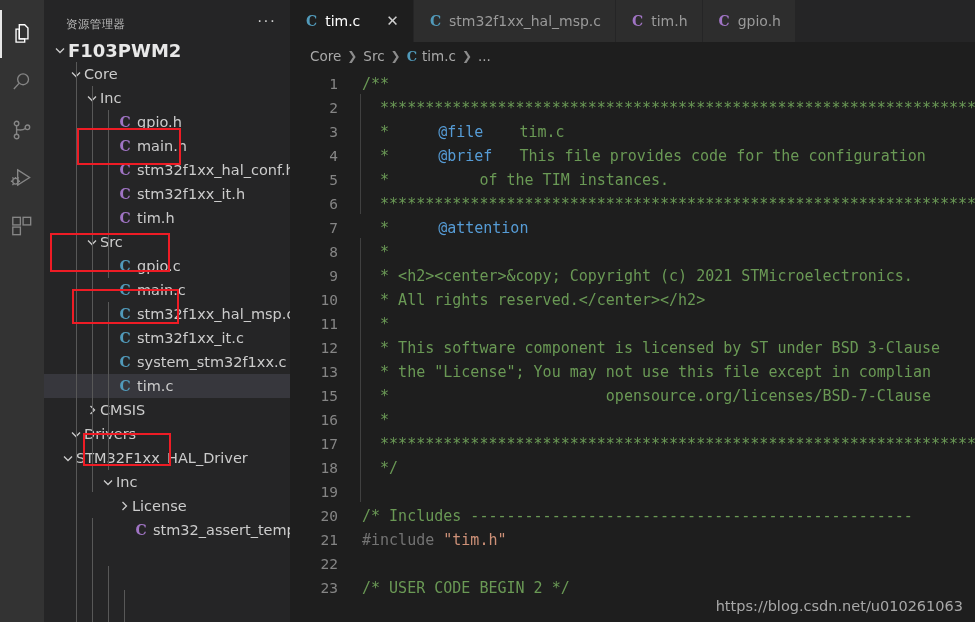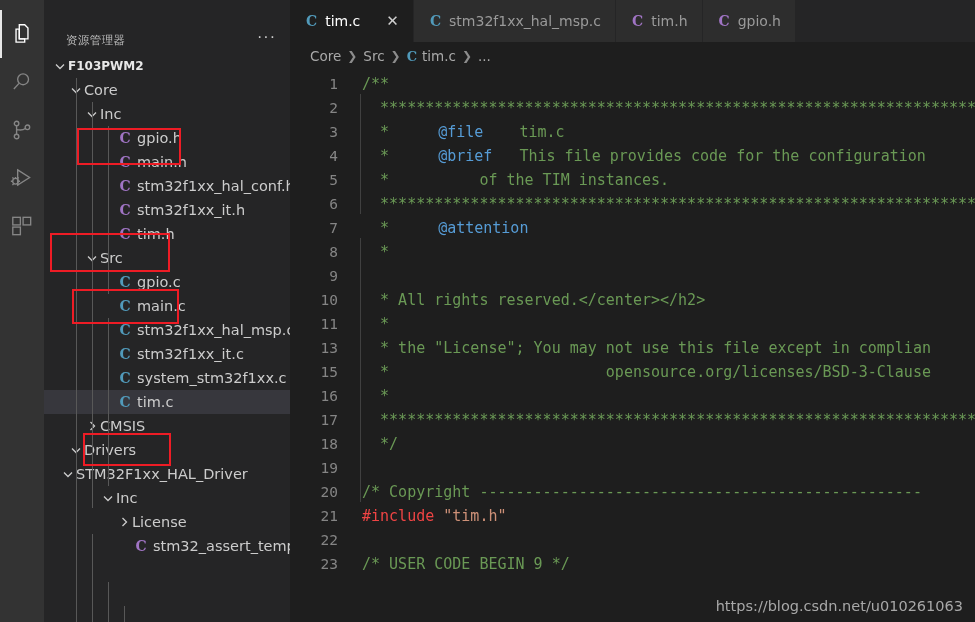--- a/index.html
+++ b/index.html
@@ -31,21 +31,21 @@
 
   
   .sidebar {
     width: 246px; flex: 0 0 246px; height: 622px;
     background: #252526;
     display: flex; flex-direction: column;
     position: relative;
   }
   .sb-header {
     height: 36px; display: flex; align-items: center;
-    padding: 12px 8px 0 22px; justify-content: space-between; margin-top: 16px;
+    padding: 12px 8px 0 22px; justify-content: space-between;
   }
   .sb-title {
     font-size: 11.5px; color: #bbbbbb; letter-spacing: .4px;
     font-family: "DejaVu Sans", sans-serif;
   }
   .sb-dots {
     color: #cccccc; font-size: 16px; letter-spacing: 1px;
     cursor: pointer; line-height: 10px; padding: 0 6px 6px 6px;
   }
   .tree { flex: 1; overflow: hidden; padding-top: 2px; position: relative; }
@@ -63,21 +63,21 @@
   }
   .row .twisty svg { display: block; }
   .row .fico {
     width: 18px; flex: 0 0 18px; text-align: center;
     font-family: "DejaVu Serif", serif; font-weight: bold;
     font-size: 14px; margin-right: 3px;
   }
   .fico.c-src { color: #519aba; }
   .fico.c-hdr { color: #a074c4; }
   .row .lbl { color: #cccccc; }
-  .row.rootrow .lbl { color: #e8e8e8; font-weight: bold; font-size: 12px; }
+  .row.rootrow .lbl { color: #e8e8e8; font-weight: bold; font-size: 18px; }
   .indent-guide {
     position: absolute; width: 1px; background: #585858;
     top: 0; bottom: 0;
   }
 
   
   .editor-area {
     flex: 1; height: 622px; background: #1e1e1e;
     display: flex; flex-direction: column; position: relative; overflow: hidden;
   }
@@ -122,21 +122,21 @@
   .lnum {
     width: 56px; flex: 0 0 56px; text-align: right;
     padding-right: 8px; color: #858585; font-size: 14.5px;
   }
   .ctext { padding-left: 16px; position: relative; }
   .fold-guide {
     position: absolute; left: 70px; width: 1px; background: #404040;
   }
   .cm  { color: #6a9955; }
   .tag { color: #569cd6; margin-left: 40px; }
-  .pre { color: #ef4444; }
+  .pre { color: #737373; }
   .str { color: #ce9178; }
 
   
   .annot {
     position: absolute; border: 2px solid #ee1c25;
     pointer-events: none; z-index: 40;
   }
   
   .watermark {
     position: absolute; right: 12px; bottom: 8px;
@@ -369,33 +369,34 @@
 
     <div class="code" id="code">
         <div class="cline"><span class="lnum">1</span><span class="ctext"><span class="cm">/**</span></span></div>
         <div class="cline"><span class="lnum">2</span><span class="ctext"><span class="cm">  ******************************************************************************</span></span></div>
         <div class="cline"><span class="lnum">3</span><span class="ctext"><span class="cm">  * </span><span class="tag">@file</span><span class="cm">    tim.c</span></span></div>
         <div class="cline"><span class="lnum">4</span><span class="ctext"><span class="cm">  * </span><span class="tag">@brief</span><span class="cm">   This file provides code for the configuration</span></span></div>
         <div class="cline"><span class="lnum">5</span><span class="ctext"><span class="cm">  *          of the TIM instances.</span></span></div>
         <div class="cline"><span class="lnum">6</span><span class="ctext"><span class="cm">  ******************************************************************************</span></span></div>
         <div class="cline"><span class="lnum">7</span><span class="ctext"><span class="cm">  * </span><span class="tag">@attention</span></span></div>
         <div class="cline"><span class="lnum">8</span><span class="ctext"><span class="cm">  *</span></span></div>
-        <div class="cline"><span class="lnum">9</span></div>
+        <div class="cline"><span class="lnum">9</span><span class="ctext"><span class="cm">  * &lt;h2&gt;&lt;center&gt;&amp;copy; Copyright (c) 2021 STMicroelectronics.</span></span></div>
         <div class="cline"><span class="lnum">10</span><span class="ctext"><span class="cm">  * All rights reserved.&lt;/center&gt;&lt;/h2&gt;</span></span></div>
         <div class="cline"><span class="lnum">11</span><span class="ctext"><span class="cm">  *</span></span></div>
+        <div class="cline"><span class="lnum">12</span><span class="ctext"><span class="cm">  * This software component is licensed by ST under BSD 3-Clause</span></span></div>
         <div class="cline"><span class="lnum">13</span><span class="ctext"><span class="cm">  * the "License"; You may not use this file except in complian</span></span></div>
-        <div class="cline"><span class="lnum">15</span><span class="ctext"><span class="cm">  *                        opensource.org/licenses/BSD-3-Clause</span></span></div>
+        <div class="cline"><span class="lnum">15</span><span class="ctext"><span class="cm">  *                        opensource.org/licenses/BSD-7-Clause</span></span></div>
         <div class="cline"><span class="lnum">16</span><span class="ctext"><span class="cm">  *</span></span></div>
         <div class="cline"><span class="lnum">17</span><span class="ctext"><span class="cm">  ******************************************************************************</span></span></div>
         <div class="cline"><span class="lnum">18</span><span class="ctext"><span class="cm">  */</span></span></div>
         <div class="cline"><span class="lnum">19</span><span class="ctext"><span class="cm"></span></span></div>
-        <div class="cline"><span class="lnum">20</span><span class="ctext"><span class="cm">/* Copyright -------------------------------------------------</span></span></div>
+        <div class="cline"><span class="lnum">20</span><span class="ctext"><span class="cm">/* Includes -------------------------------------------------</span></span></div>
         <div class="cline"><span class="lnum">21</span><span class="ctext"><span class="pre">#include </span><span class="str">"tim.h"</span></span></div>
         <div class="cline"><span class="lnum">22</span><span class="ctext"><span class="cm"></span></span></div>
-        <div class="cline"><span class="lnum">23</span><span class="ctext"><span class="cm">/* USER CODE BEGIN 9 */</span></span></div>
+        <div class="cline"><span class="lnum">23</span><span class="ctext"><span class="cm">/* USER CODE BEGIN 2 */</span></span></div>
         <div class="fold-guide" style="top:24px;height:120px"></div>
         <div class="fold-guide" style="top:168px;height:264px"></div>
       </div>
   </div>
 
   <div id="annot-layer">
       <div class="annot" style="left:77px;top:128px;width:104px;height:37px;border-color:#ee1c25"></div>
       <div class="annot" style="left:50px;top:233px;width:120px;height:39px;border-color:#ee1c25"></div>
       <div class="annot" style="left:72px;top:289px;width:107px;height:35px;border-color:#ee1c25"></div>
       <div class="annot" style="left:83px;top:433px;width:88px;height:33px;border-color:#ee1c25"></div>

